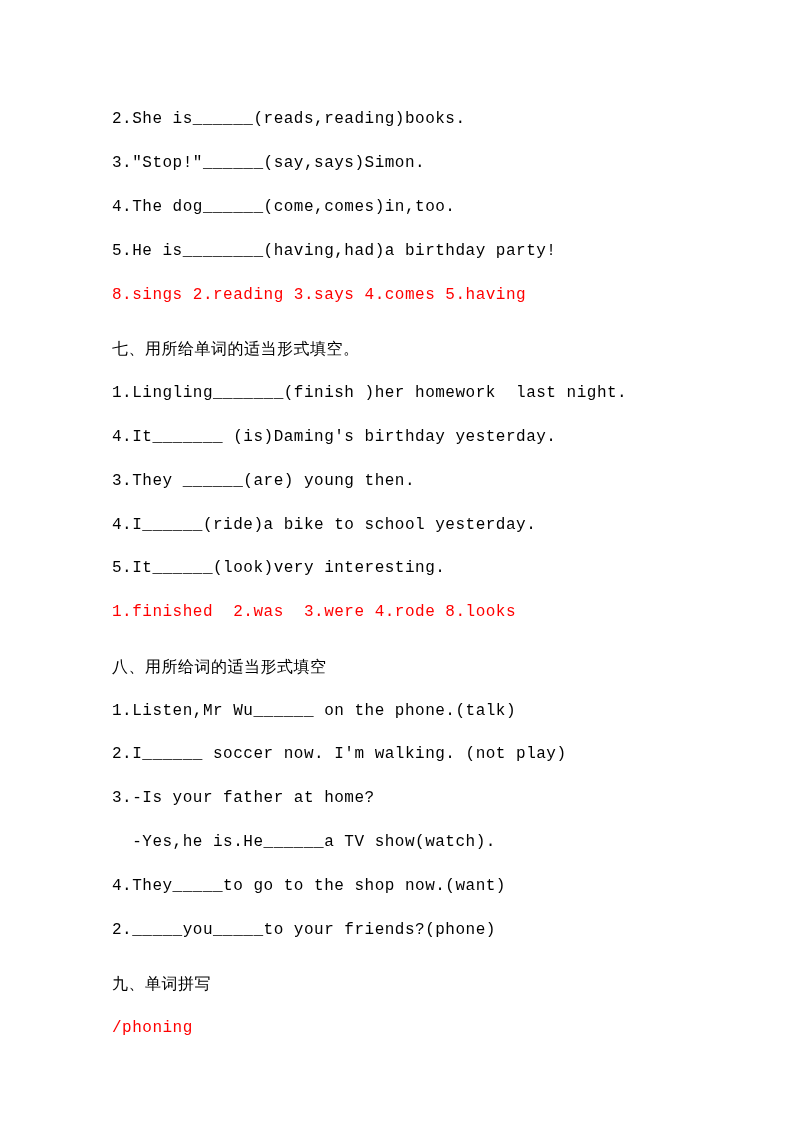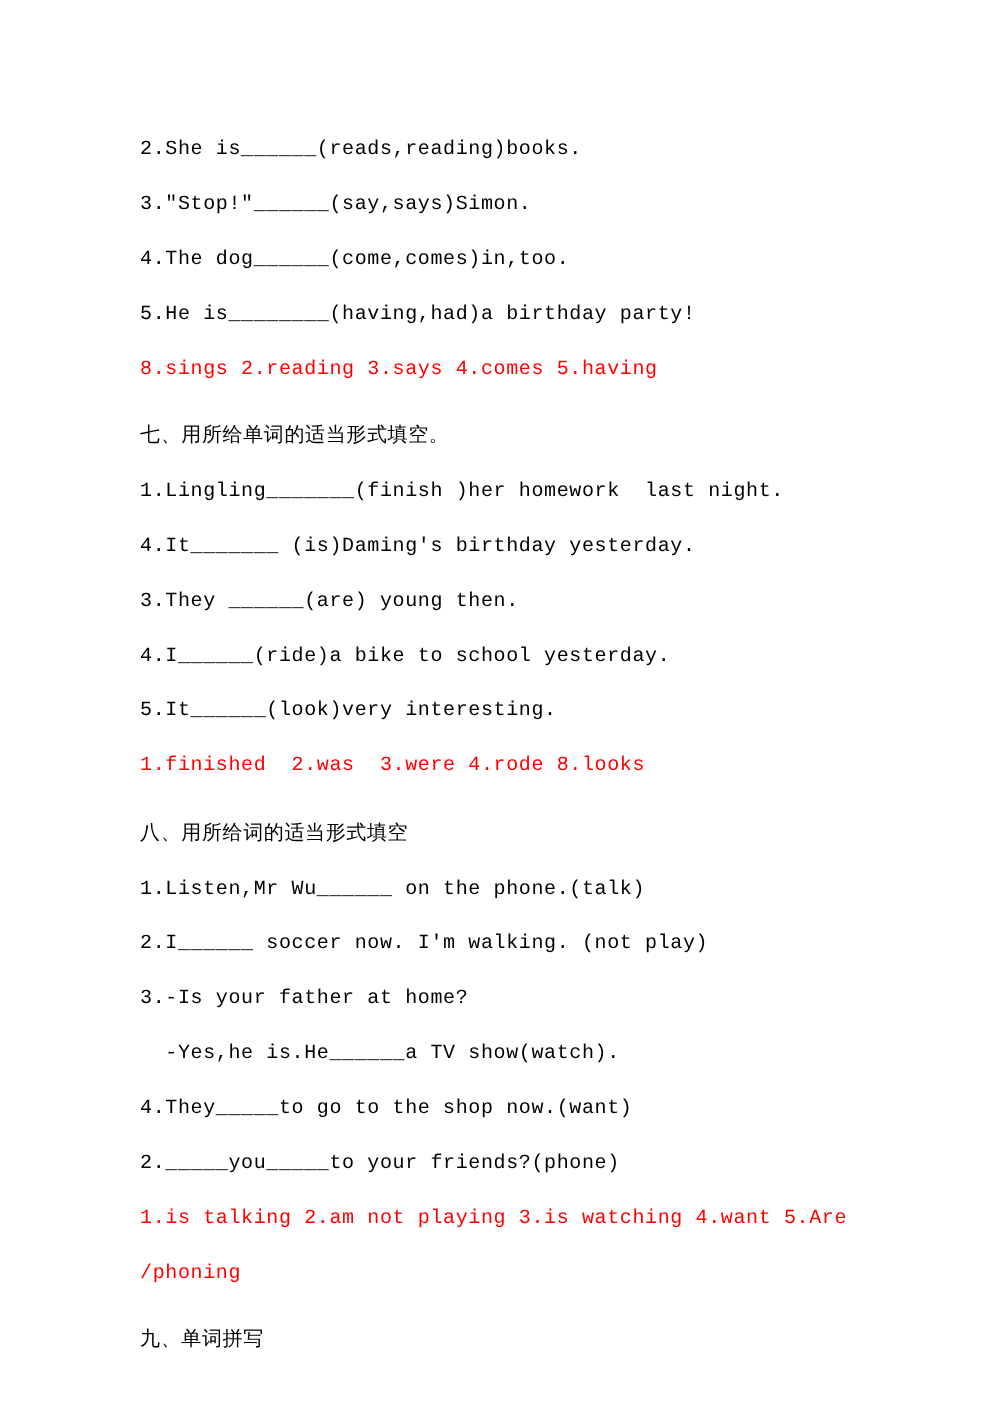--- a/index.html
+++ b/index.html
@@ -47,16 +47,15 @@
   <div class="line">4.I______(ride)a bike to school yesterday.</div>
   <div class="line">5.It______(look)very interesting.</div>
   <div class="line answer">1.finished  2.was  3.were 4.rode 8.looks</div>
   <div class="line section">八、用所给词的适当形式填空</div>
   <div class="line">1.Listen,Mr Wu______ on the phone.(talk)</div>
   <div class="line">2.I______ soccer now. I'm walking. (not play)</div>
   <div class="line">3.-Is your father at home?</div>
   <div class="line">  -Yes,he is.He______a TV show(watch).</div>
   <div class="line">4.They_____to go to the shop now.(want)</div>
   <div class="line">2._____you_____to your friends?(phone)</div>
-  <div class="line answer">1.is talking 2.am not playing 3.is watching 4.want 5.Are</div>
+  <div class="line section">九、单词拼写</div>
   <div class="line answer">/phoning</div>
-  <div class="line section">九、单词拼写</div>
 </div>
 
 </body></html>

